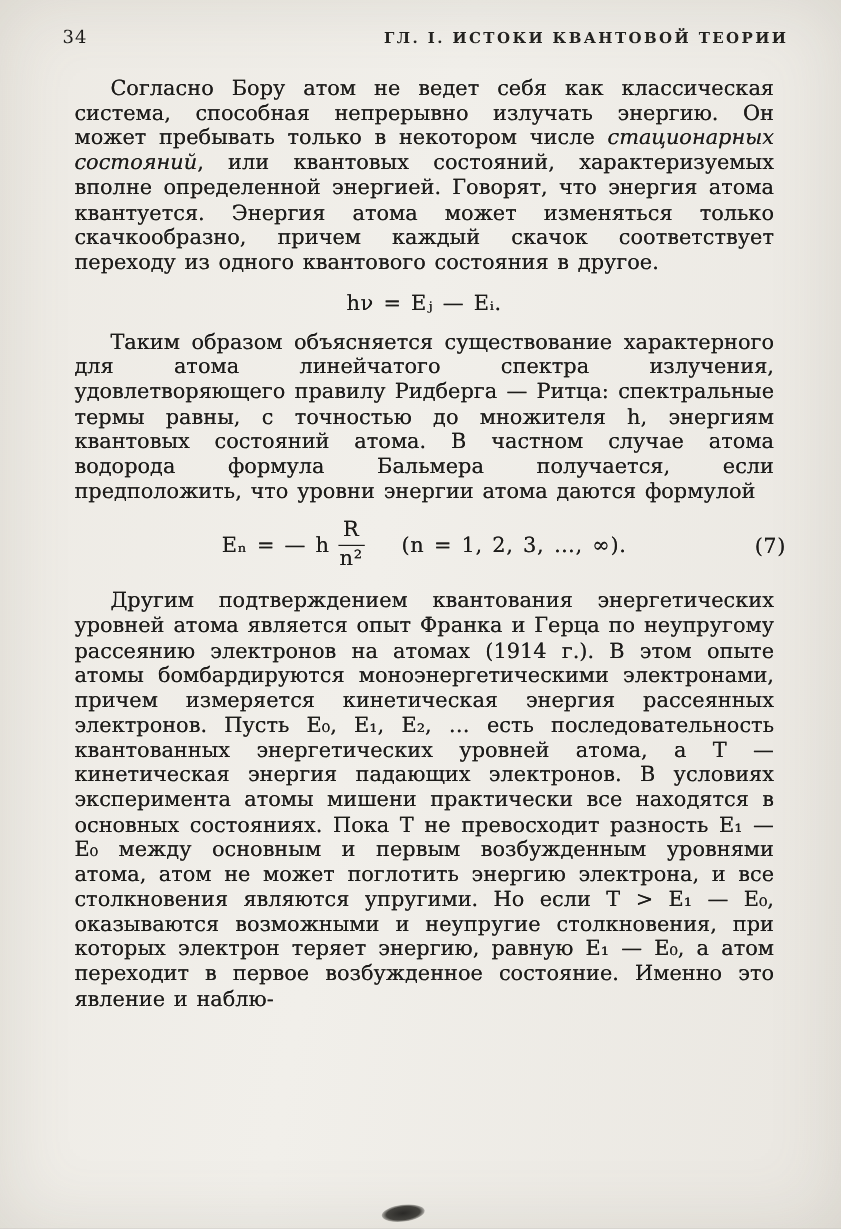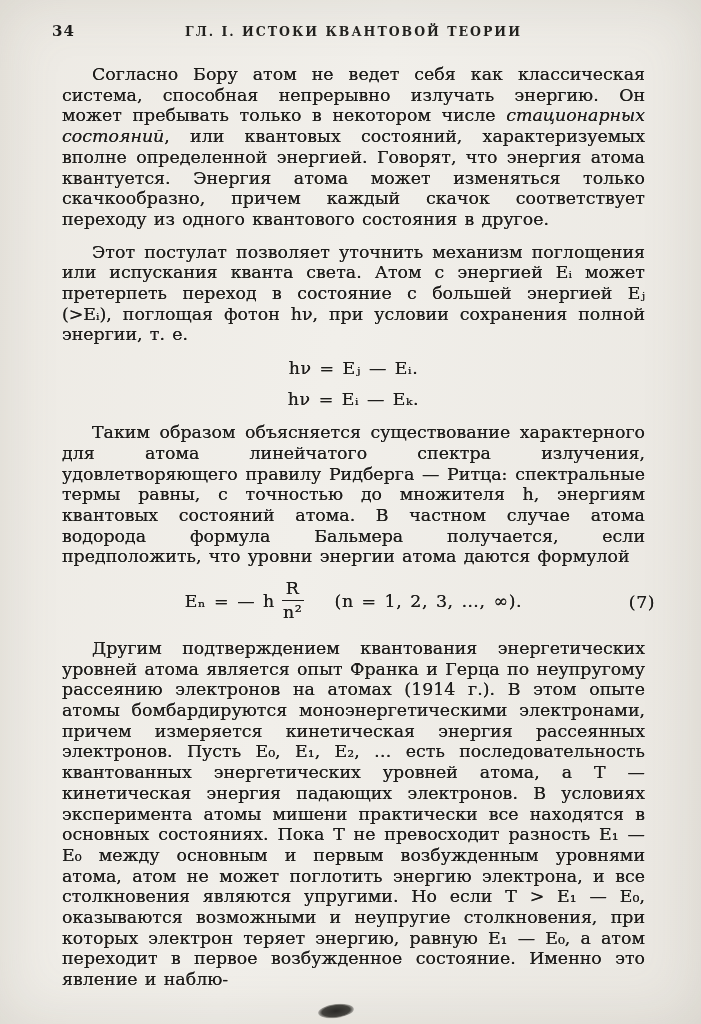--- a/index.html
+++ b/index.html
@@ -23,26 +23,26 @@
   .running-header {
     position: relative;
     height: 22px;
     margin-bottom: 20px;
   }
   .page-number {
     position: absolute;
     left: 2px;
     top: 0;
     font-size: 15px;
-    font-weight: 700;
+    font-weight: 400;
     letter-spacing: 1px;
   }
   .head-title {
     display: block;
-    text-align: center;
+    text-align: right;
     font-size: 12.5px;
     font-weight: 700;
     letter-spacing: 2px;
     padding-top: 2px;
     color: #23221f;
   }
   .text-block {
     font-size: 17.4px;
     line-height: 20.7px;
     text-align: justify;
@@ -113,30 +113,26 @@
 
   <div class="running-header">
     <span class="page-number">34</span>
     <span class="head-title">ГЛ. I. ИСТОКИ КВАНТОВОЙ ТЕОРИИ</span>
   </div>
 
   <div class="text-block">
 
     <p class="indent"><span>Согласно Бору атом не ведет себя как классическая система, способная непрерывно излучать энергию. Он может пребывать только в некотором числе </span><em>стационарных состояний</em><span>, или квантовых состояний, характеризуемых вполне определенной энергией. Говорят, что энергия атома квантуется. Энергия атома может изменяться только скачкообразно, причем каждый скачок соответствует переходу из одного квантового состояния в другое.</span></p>
 
-    <p class="indent">Этот постулат позволяет уточнить механизм поглощения или испускания кванта света. Атом с энергией Eᵢ может претерпеть переход в состояние с большей энергией Eⱼ (&gt;Eᵢ), поглощая фотон hν, при условии сохранения полной энергии, т. е.</p>
 
     <div class="equation">
       <span class="math">hν = Eⱼ — Eᵢ.</span>
     </div>
 
 
-    <div class="equation">
-      <span class="math">hν = Eᵢ — Eₖ.</span>
-    </div>
 
 
     <p class="indent">Таким образом объясняется существование характерного для атома линейчатого спектра излучения, удовлетворяющего правилу Ридберга — Ритца: спектральные термы равны, с точностью до множителя h, энергиям квантовых состояний атома. В частном случае атома водорода формула Бальмера получается, если предположить, что уровни энергии атома даются формулой</p>
 
     <div class="equation eq7">
       <span class="math"><span>Eₙ = — h</span><span class="frac"><span class="num">R</span><span class="den">n²</span></span><span class="cond">(n = 1, 2, 3, …, ∞).</span></span>
       <span class="eq-tag">(7)</span>
     </div>
 
     <p class="indent">Другим подтверждением квантования энергетических уровней атома является опыт Франка и Герца по неупругому рассеянию электронов на атомах (1914 г.). В этом опыте атомы бомбардируются моноэнергетическими электронами, причем измеряется кинетическая энергия рассеянных электронов. Пусть E₀, E₁, E₂, … есть последовательность квантованных энергетических уровней атома, а T — кинетическая энергия падающих электронов. В условиях эксперимента атомы мишени практически все находятся в основных состояниях. Пока T не превосходит разность E₁ — E₀ между основным и первым возбужденным уровнями атома, атом не может поглотить энергию электрона, и все столкновения являются упругими. Но если T &gt; E₁ — E₀, оказываются возможными и неупругие столкновения, при которых электрон теряет энергию, равную E₁ — E₀, а атом переходит в первое возбужденное состояние. Именно это явление и наблю-</p>

